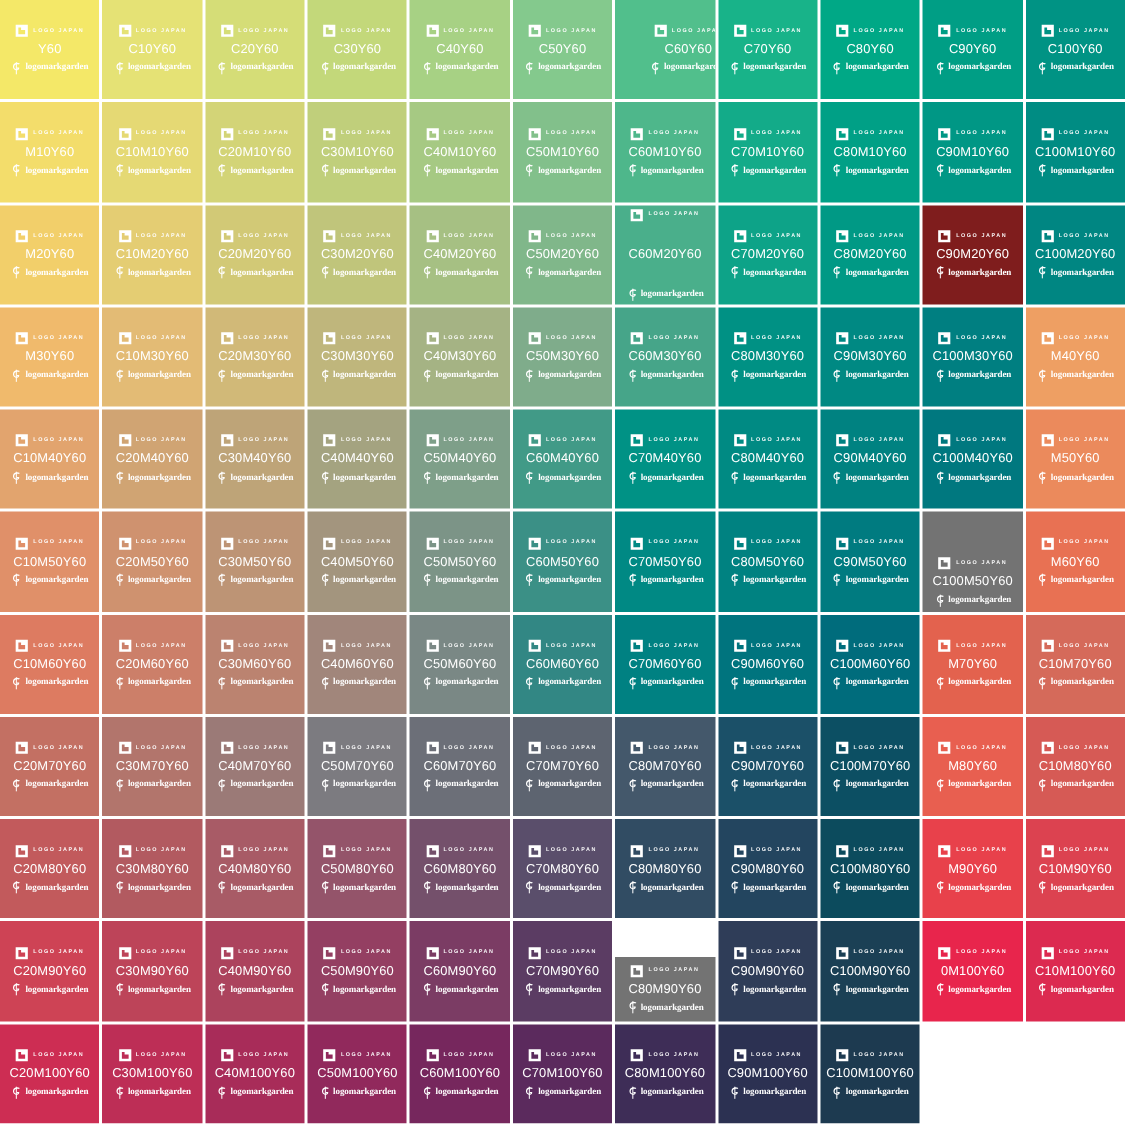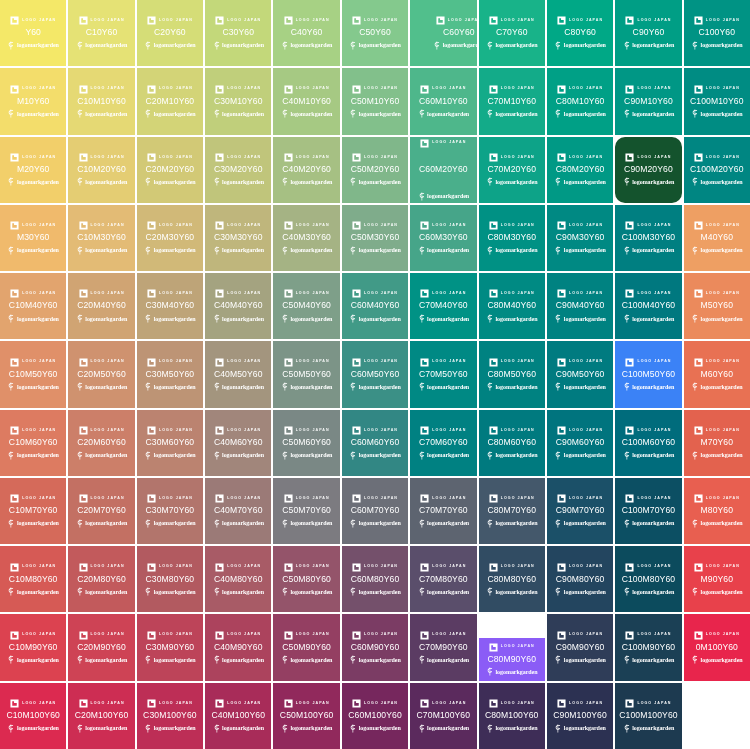--- a/index.html
+++ b/index.html
@@ -575,21 +575,21 @@
       </div>
       <div class="code">C80M20Y60</div>
       <div class="garden-row">
         <svg class="garden-mark" viewBox="0 0 16 20">
   <path d="M13 3 C9 1 4 2 3 6 C2 10 5 13 8 13 C10 13 12 12 12 10 L12 9 L8.5 9 L8.5 10.6 L10.2 10.6 C10 11.2 9 11.6 8.2 11.6 C6 11.6 4.3 9.8 4.6 7.4 C5 4.6 8.6 3.2 11.6 4.6 Z" fill="#ffffff"></path>
   <rect x="7" y="1" width="1.5" height="18" fill="#ffffff"></rect>
 </svg>
         <span class="garden-word">logomarkgarden</span>
       </div>
     </div>
-    <div class="swatch" style="background: #14532d; border-radius: 10px;">
+    <div class="swatch" style="background: #7f1d1d;">
       <div class="brand-row">
         <svg class="brand-mark" viewBox="0 0 20 20">
   <path d="M1 1 H19 V19 H1 Z M5 5 V15 H15 V9 H9 V5 Z" fill="#ffffff" fill-rule="evenodd"></path>
 </svg>
         <span class="brand-word">LOGO JAPAN</span>
       </div>
       <div class="code">C90M20Y60</div>
       <div class="garden-row">
         <svg class="garden-mark" viewBox="0 0 16 20">
   <path d="M13 3 C9 1 4 2 3 6 C2 10 5 13 8 13 C10 13 12 12 12 10 L12 9 L8.5 9 L8.5 10.6 L10.2 10.6 C10 11.2 9 11.6 8.2 11.6 C6 11.6 4.3 9.8 4.6 7.4 C5 4.6 8.6 3.2 11.6 4.6 Z" fill="#ffffff"></path>
@@ -1103,21 +1103,21 @@
       </div>
       <div class="code">C90M50Y60</div>
       <div class="garden-row">
         <svg class="garden-mark" viewBox="0 0 16 20">
   <path d="M13 3 C9 1 4 2 3 6 C2 10 5 13 8 13 C10 13 12 12 12 10 L12 9 L8.5 9 L8.5 10.6 L10.2 10.6 C10 11.2 9 11.6 8.2 11.6 C6 11.6 4.3 9.8 4.6 7.4 C5 4.6 8.6 3.2 11.6 4.6 Z" fill="#ffffff"></path>
   <rect x="7" y="1" width="1.5" height="18" fill="#ffffff"></rect>
 </svg>
         <span class="garden-word">logomarkgarden</span>
       </div>
     </div>
-    <div class="swatch" style="background: #3b82f6;">
+    <div class="swatch" style="background: #737373; justify-content: flex-end;">
       <div class="brand-row">
         <svg class="brand-mark" viewBox="0 0 20 20">
   <path d="M1 1 H19 V19 H1 Z M5 5 V15 H15 V9 H9 V5 Z" fill="#ffffff" fill-rule="evenodd"></path>
 </svg>
         <span class="brand-word">LOGO JAPAN</span>
       </div>
       <div class="code">C100M50Y60</div>
       <div class="garden-row">
         <svg class="garden-mark" viewBox="0 0 16 20">
   <path d="M13 3 C9 1 4 2 3 6 C2 10 5 13 8 13 C10 13 12 12 12 10 L12 9 L8.5 9 L8.5 10.6 L10.2 10.6 C10 11.2 9 11.6 8.2 11.6 C6 11.6 4.3 9.8 4.6 7.4 C5 4.6 8.6 3.2 11.6 4.6 Z" fill="#ffffff"></path>
@@ -1247,36 +1247,20 @@
       </div>
       <div class="code">C70M60Y60</div>
       <div class="garden-row">
         <svg class="garden-mark" viewBox="0 0 16 20">
   <path d="M13 3 C9 1 4 2 3 6 C2 10 5 13 8 13 C10 13 12 12 12 10 L12 9 L8.5 9 L8.5 10.6 L10.2 10.6 C10 11.2 9 11.6 8.2 11.6 C6 11.6 4.3 9.8 4.6 7.4 C5 4.6 8.6 3.2 11.6 4.6 Z" fill="#ffffff"></path>
   <rect x="7" y="1" width="1.5" height="18" fill="#ffffff"></rect>
 </svg>
         <span class="garden-word">logomarkgarden</span>
       </div>
     </div>
-    <div class="swatch" style="background: rgb(0, 122, 127);">
-      <div class="brand-row">
-        <svg class="brand-mark" viewBox="0 0 20 20">
-  <path d="M1 1 H19 V19 H1 Z M5 5 V15 H15 V9 H9 V5 Z" fill="#ffffff" fill-rule="evenodd"></path>
-</svg>
-        <span class="brand-word">LOGO JAPAN</span>
-      </div>
-      <div class="code">C80M60Y60</div>
-      <div class="garden-row">
-        <svg class="garden-mark" viewBox="0 0 16 20">
-  <path d="M13 3 C9 1 4 2 3 6 C2 10 5 13 8 13 C10 13 12 12 12 10 L12 9 L8.5 9 L8.5 10.6 L10.2 10.6 C10 11.2 9 11.6 8.2 11.6 C6 11.6 4.3 9.8 4.6 7.4 C5 4.6 8.6 3.2 11.6 4.6 Z" fill="#ffffff"></path>
-  <rect x="7" y="1" width="1.5" height="18" fill="#ffffff"></rect>
-</svg>
-        <span class="garden-word">logomarkgarden</span>
-      </div>
-    </div>
     <div class="swatch" style="background: rgb(0, 116, 126);">
       <div class="brand-row">
         <svg class="brand-mark" viewBox="0 0 20 20">
   <path d="M1 1 H19 V19 H1 Z M5 5 V15 H15 V9 H9 V5 Z" fill="#ffffff" fill-rule="evenodd"></path>
 </svg>
         <span class="brand-word">LOGO JAPAN</span>
       </div>
       <div class="code">C90M60Y60</div>
       <div class="garden-row">
         <svg class="garden-mark" viewBox="0 0 16 20">
@@ -1775,21 +1759,21 @@
       </div>
       <div class="code">C70M90Y60</div>
       <div class="garden-row">
         <svg class="garden-mark" viewBox="0 0 16 20">
   <path d="M13 3 C9 1 4 2 3 6 C2 10 5 13 8 13 C10 13 12 12 12 10 L12 9 L8.5 9 L8.5 10.6 L10.2 10.6 C10 11.2 9 11.6 8.2 11.6 C6 11.6 4.3 9.8 4.6 7.4 C5 4.6 8.6 3.2 11.6 4.6 Z" fill="#ffffff"></path>
   <rect x="7" y="1" width="1.5" height="18" fill="#ffffff"></rect>
 </svg>
         <span class="garden-word">logomarkgarden</span>
       </div>
     </div>
-    <div class="swatch" style="background: #8b5cf6; margin-top: 24px;">
+    <div class="swatch" style="background: #737373; margin-top: 24px;">
       <div class="brand-row">
         <svg class="brand-mark" viewBox="0 0 20 20">
   <path d="M1 1 H19 V19 H1 Z M5 5 V15 H15 V9 H9 V5 Z" fill="#ffffff" fill-rule="evenodd"></path>
 </svg>
         <span class="brand-word">LOGO JAPAN</span>
       </div>
       <div class="code">C80M90Y60</div>
       <div class="garden-row">
         <svg class="garden-mark" viewBox="0 0 16 20">
   <path d="M13 3 C9 1 4 2 3 6 C2 10 5 13 8 13 C10 13 12 12 12 10 L12 9 L8.5 9 L8.5 10.6 L10.2 10.6 C10 11.2 9 11.6 8.2 11.6 C6 11.6 4.3 9.8 4.6 7.4 C5 4.6 8.6 3.2 11.6 4.6 Z" fill="#ffffff"></path>

